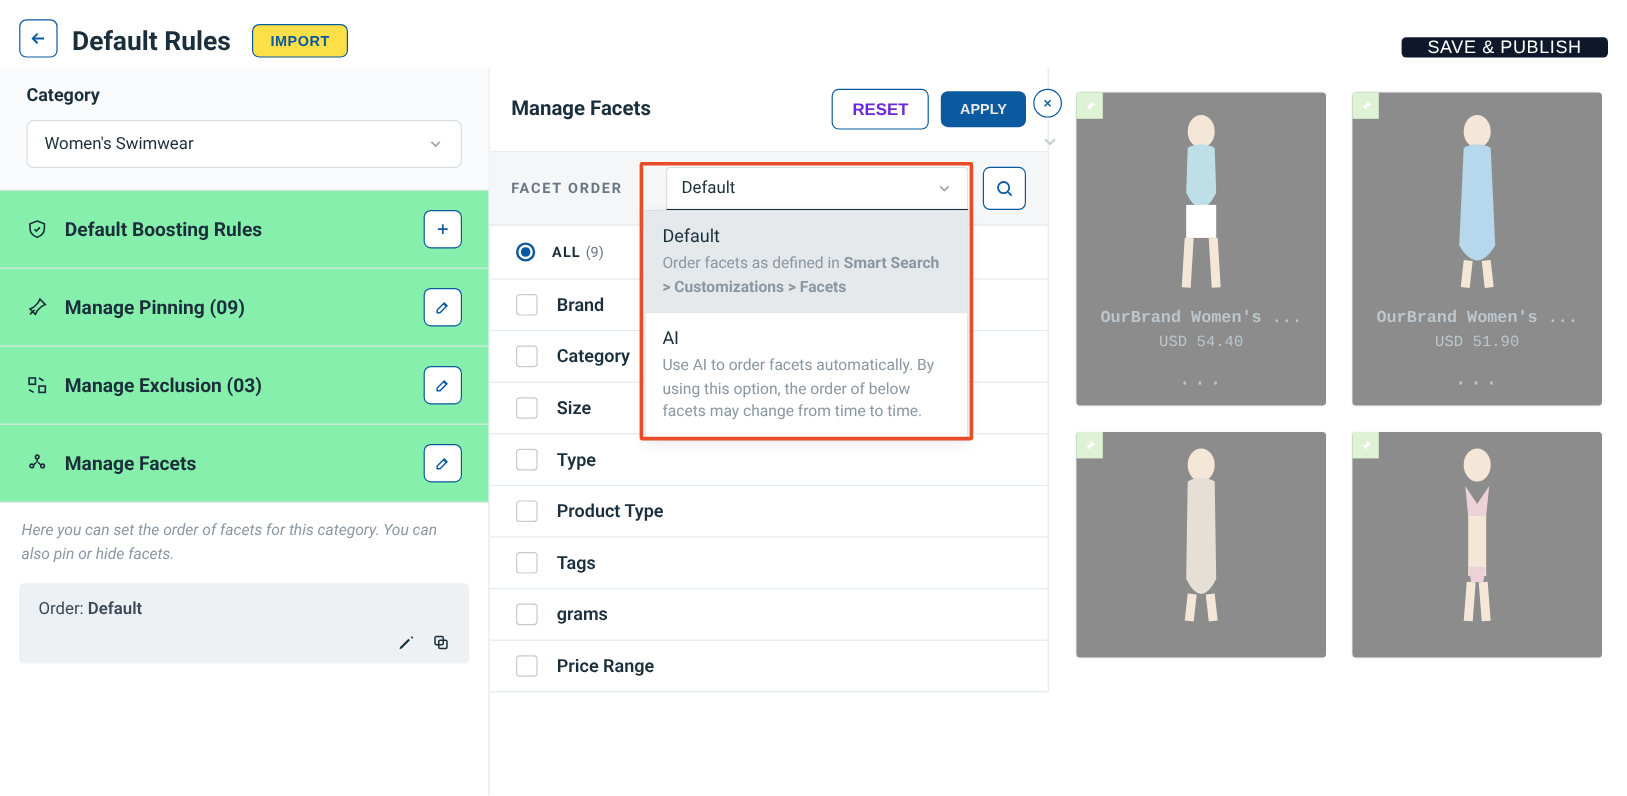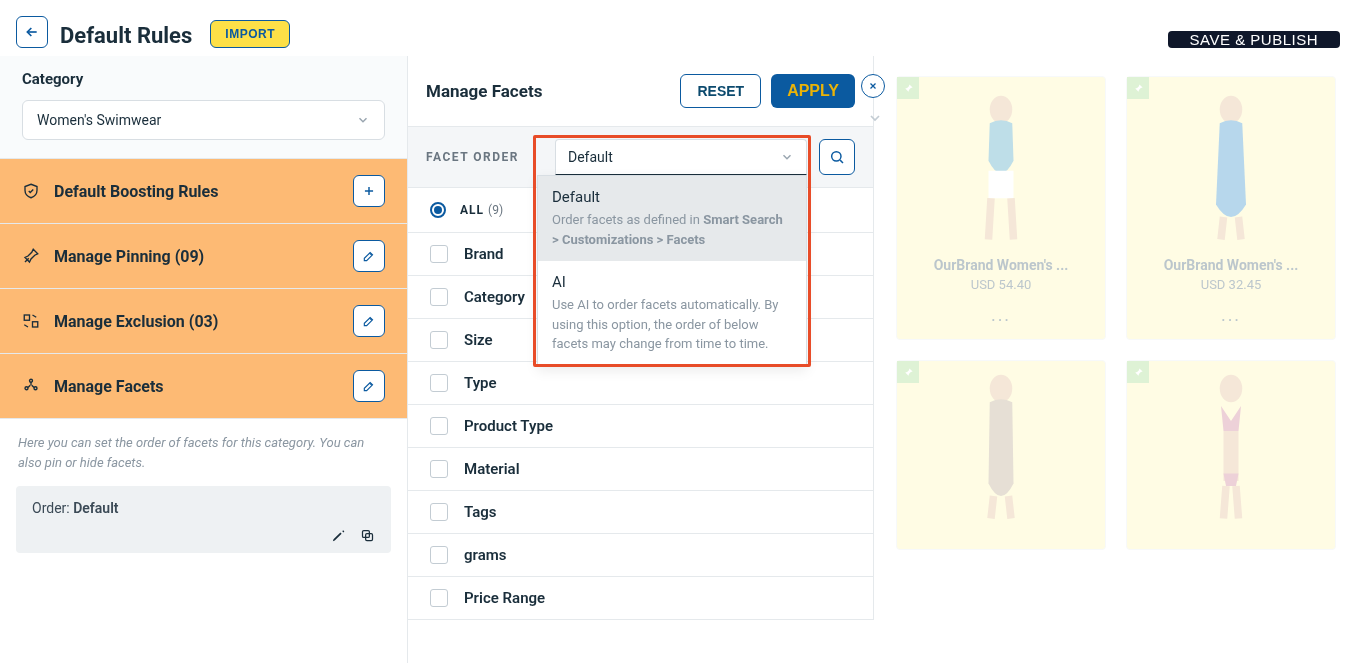--- a/index.html
+++ b/index.html
@@ -98,21 +98,21 @@
   .dropdown .chev {
     margin-left: auto;
     color: #9aa6b0;
   }
 
   .side-item {
     padding: 16px 22px;
     display: flex;
     align-items: center;
     border-bottom: 1px solid #e5e9ec;
-    background: #fdba74;
+    background: #86efac;
   }
   .side-item .icon-slot {
     width: 22px;
     color: #1a2e3b;
     flex-shrink: 0;
   }
   .side-item .label {
     font-size: 16px;
     font-weight: 700;
     color: #1a2e3b;
@@ -175,34 +175,34 @@
     font-size: 17px;
     font-weight: 700;
     color: #1a2e3b;
   }
   .reset-btn {
     margin-left: auto;
     padding: 8px 16px;
     border: 1.5px solid #0b5aa0;
     border-radius: 6px;
     background: #fff;
-    color: #0c4a6e;
+    color: #6d28d9;
     font-size: 14px;
     font-weight: 700;
     cursor: pointer;
     text-align: right;
   }
   .apply-btn {
     margin-left: 10px;
     padding: 8px 16px;
     border: none;
     border-radius: 6px;
     background: #0b5aa0;
-    color: #eab308;
-    font-size: 16px;
+    color: #e5e5e5;
+    font-size: 12px;
     font-weight: 700;
     cursor: pointer;
   }
   .close-circle {
     position: absolute;
     top: 18px;
     right: -12px;
     width: 24px; height: 24px;
     border: 1.5px solid #0b5aa0;
     border-radius: 50%;
@@ -353,24 +353,25 @@
     display: flex;
     flex-wrap: wrap;
     gap: 20px;
     position: relative;
     z-index: 1;
   }
   .p-card {
     width: 210px;
     border: 1px solid #eef1f3;
     border-radius: 4px;
-    background: #fef9c3;
+    background: #000000;
     padding-bottom: 8px;
     position: relative;
     text-align: center;
+    font-family: Liberation Mono, monospace;
   }
   .pin-tag {
     position: absolute;
     top: 0; left: 0;
     width: 22px; height: 22px;
     background: #b7e2a3;
     display: flex; align-items: center; justify-content: center;
     color: #fff;
     font-size: 11px;
   }
@@ -606,24 +607,20 @@
       <div class="facet-row">
           <span class="checkbox"></span>
           <span class="facet-name">Type</span>
         </div>
       <div class="facet-row">
           <span class="checkbox"></span>
           <span class="facet-name">Product Type</span>
         </div>
       <div class="facet-row">
           <span class="checkbox"></span>
-          <span class="facet-name">Material</span>
-        </div>
-      <div class="facet-row">
-          <span class="checkbox"></span>
           <span class="facet-name">Tags</span>
         </div>
       <div class="facet-row">
           <span class="checkbox"></span>
           <span class="facet-name">grams</span>
         </div>
       <div class="facet-row">
           <span class="checkbox"></span>
           <span class="facet-name">Price Range</span>
         </div>
@@ -661,21 +658,21 @@
             </svg>
         </div>
         <div class="p-img">
           <svg class="figure" viewBox="0 0 60 120">
             <ellipse cx="30" cy="14" rx="9" ry="11" fill="#e8c9a8"></ellipse>
             <path d="M21 25 Q30 20 39 25 L42 90 Q36 100 30 100 Q24 100 18 90 Z" fill="#5fa7d6"></path>
             <path d="M24 100 L22 118 M36 100 L38 118" stroke="#e8c9a8" stroke-width="6"></path>
           </svg>
         </div>
         <div class="p-title">OurBrand Women's ...</div>
-        <div class="p-price">USD 32.45</div>
+        <div class="p-price">USD 51.90</div>
         <div class="p-more">···</div>
       </div>
 
       <div class="p-card" style="height:190px;">
         <div class="pin-tag">
           <svg width="11" height="11" viewBox="0 0 24 24" fill="currentColor">
               <path d="M14 3l7 7-4 1-4 4-1 4-7-7 4-1 4-4 1-4z"></path>
             </svg>
         </div>
         <div class="p-img" style="height:170px">

